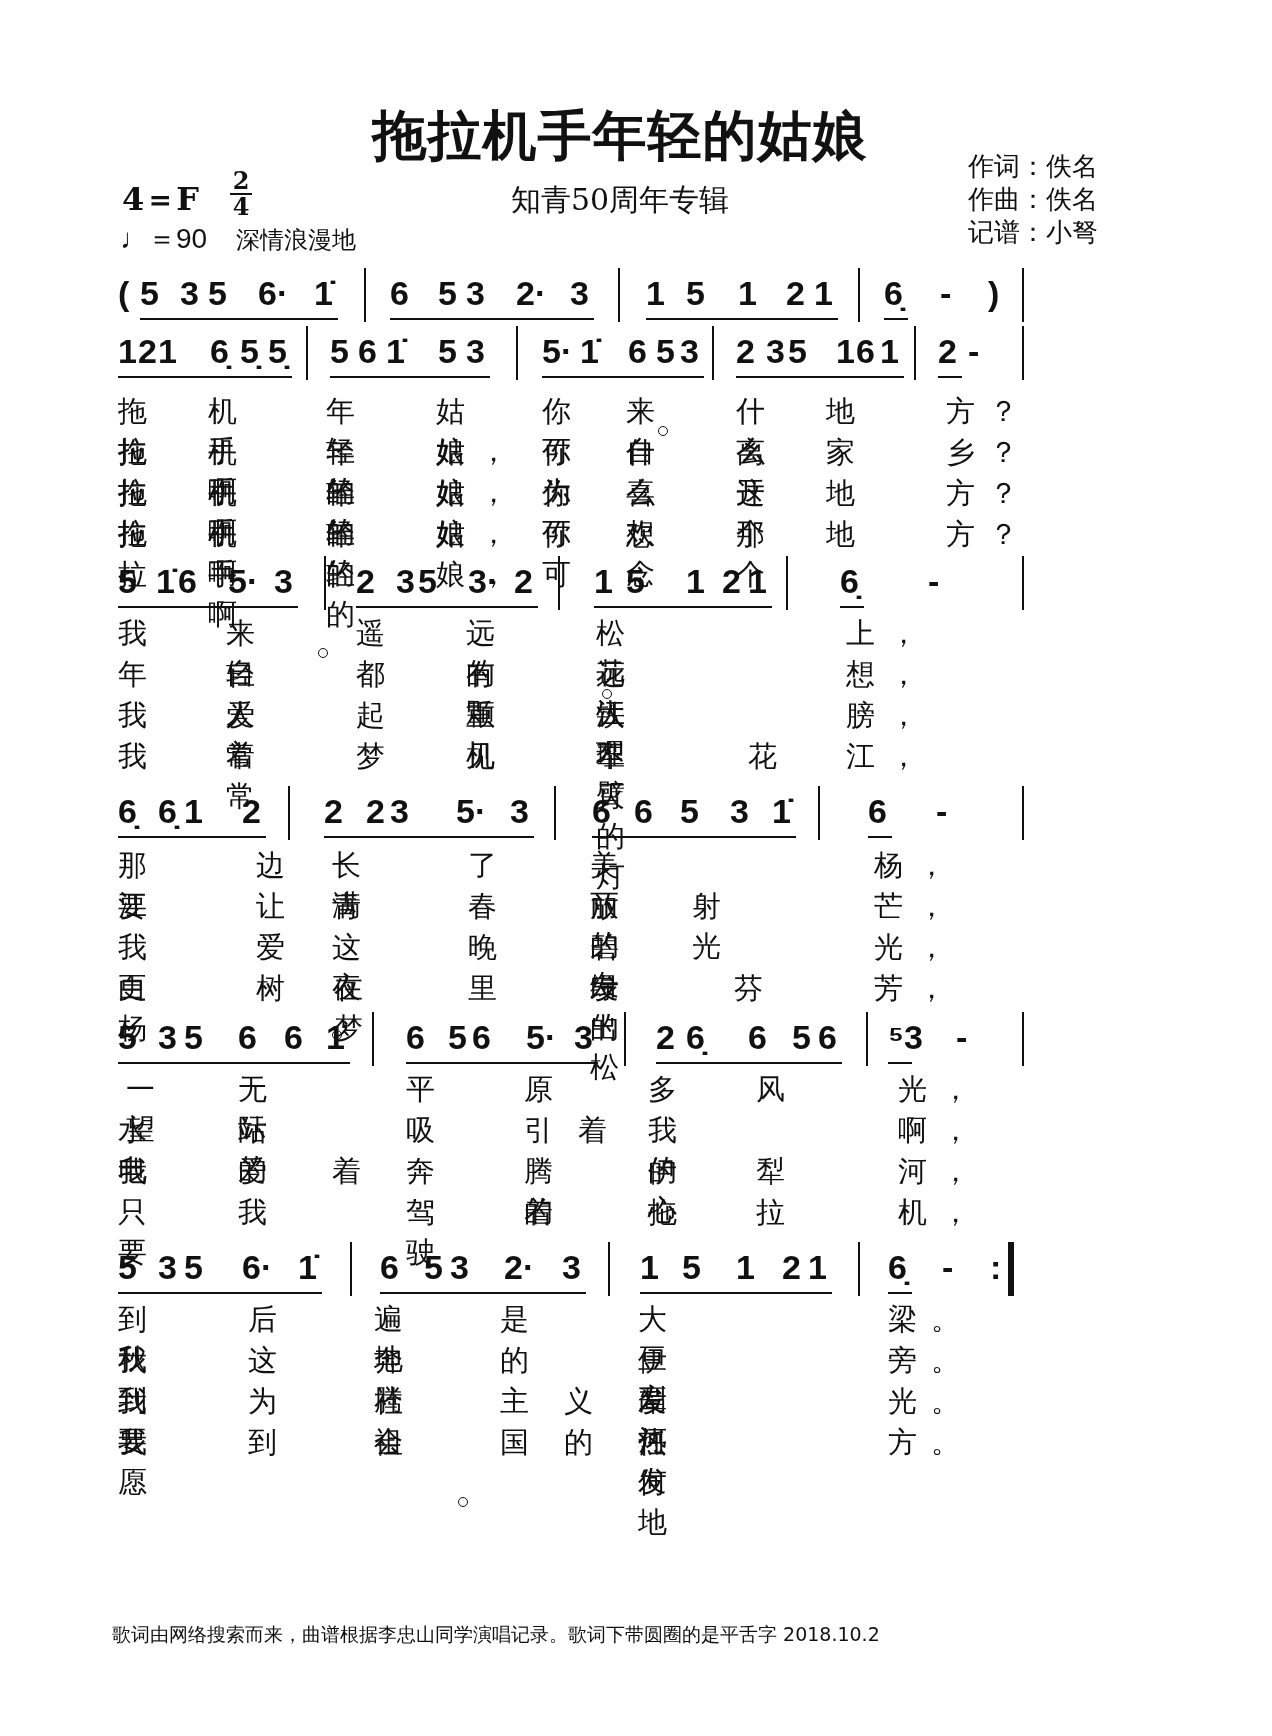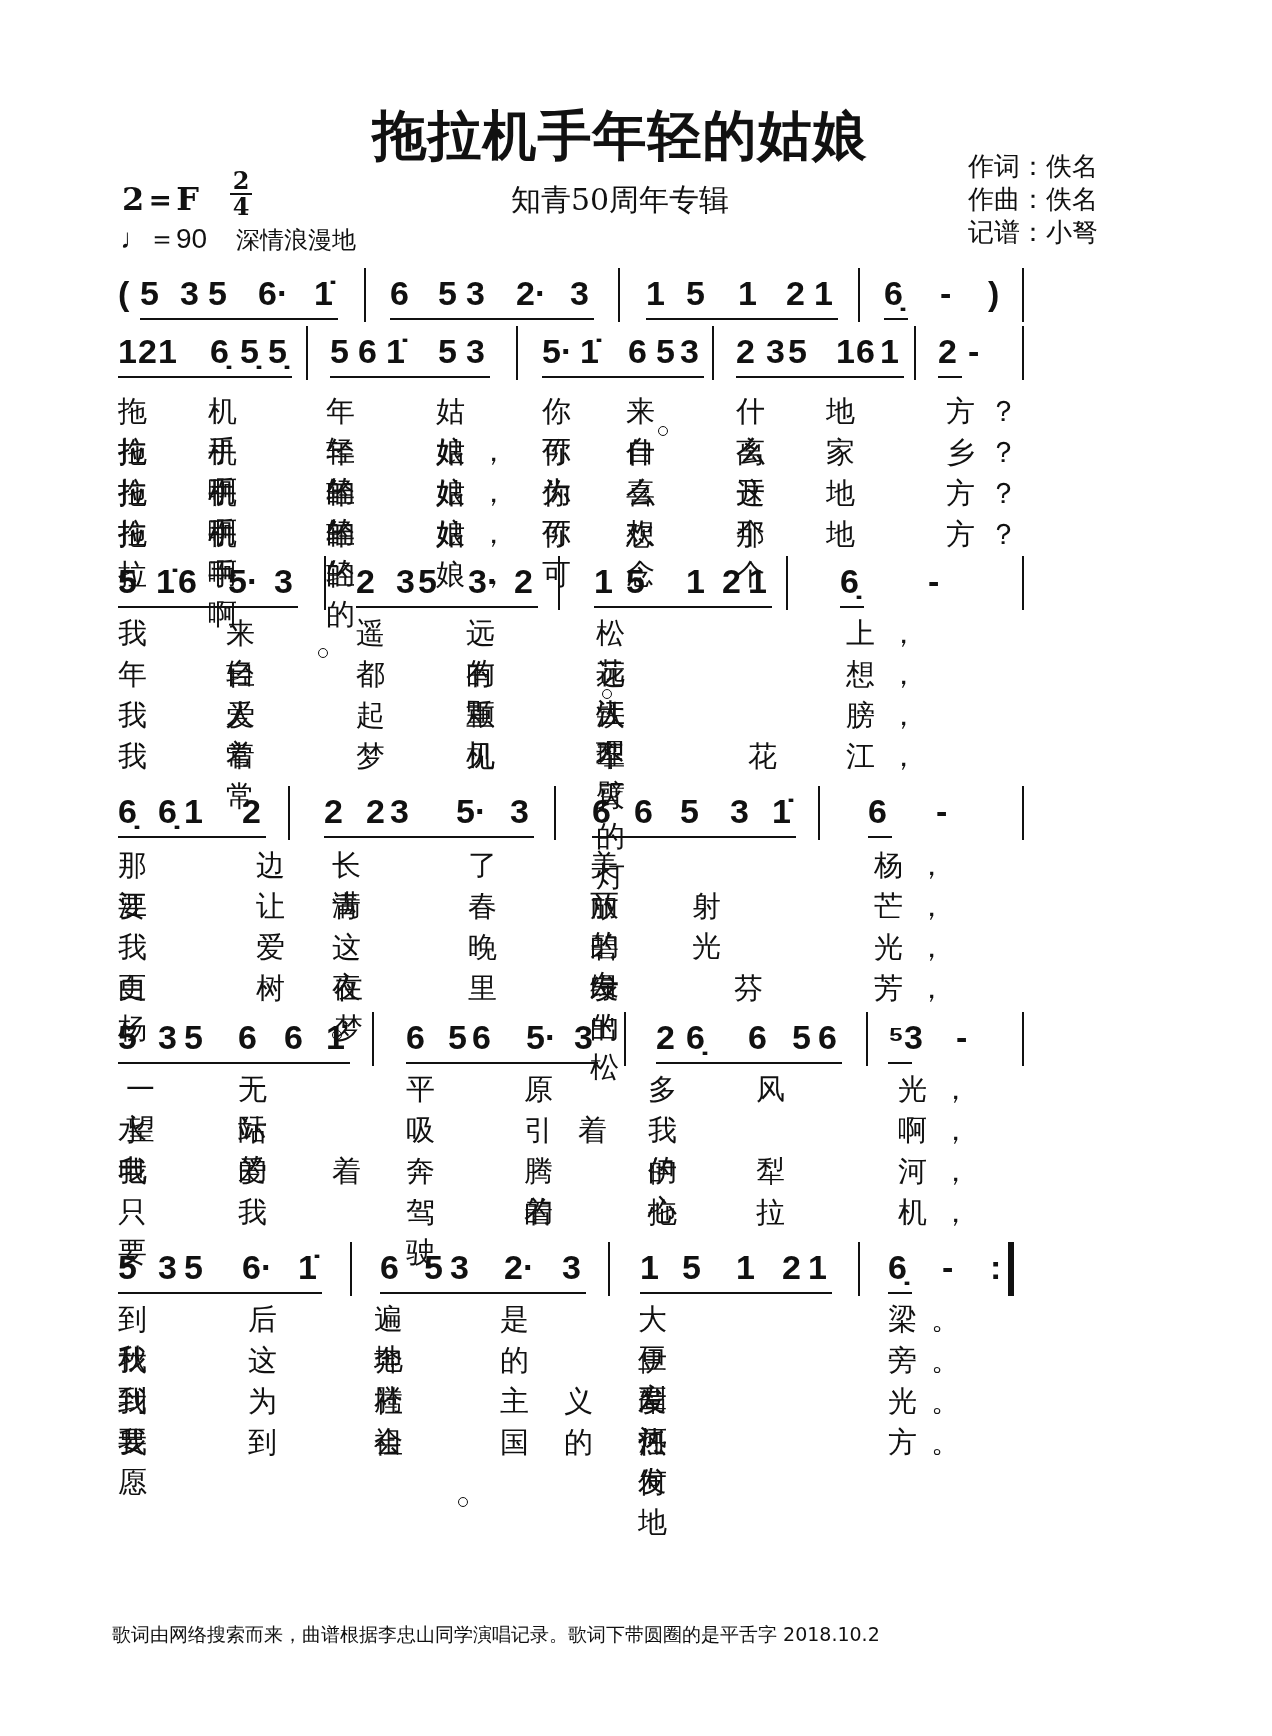--- a/index.html
+++ b/index.html
@@ -26,21 +26,21 @@
 </head>
 <body>
 
 <div class="abs title">拖拉机手年轻的姑娘</div>
 <div class="abs subtitle">知青50周年专辑</div>
 <div class="abs credits">
   <div>作词：佚名</div>
   <div>作曲：佚名</div>
   <div>记谱：小弩</div>
 </div>
-<div class="abs key">2＝F</div>
+<div class="abs key">4＝F</div>
 <div class="timesig">
   <span>2</span>
   <span class="bar"></span>
   <span>4</span>
 </div>
 <div class="abs tempo">♩＝90</div>
 <div class="abs expr">深情浪漫地</div>
 
 <div id="score">
     <div class="staff-line" style="top: 268px;">

